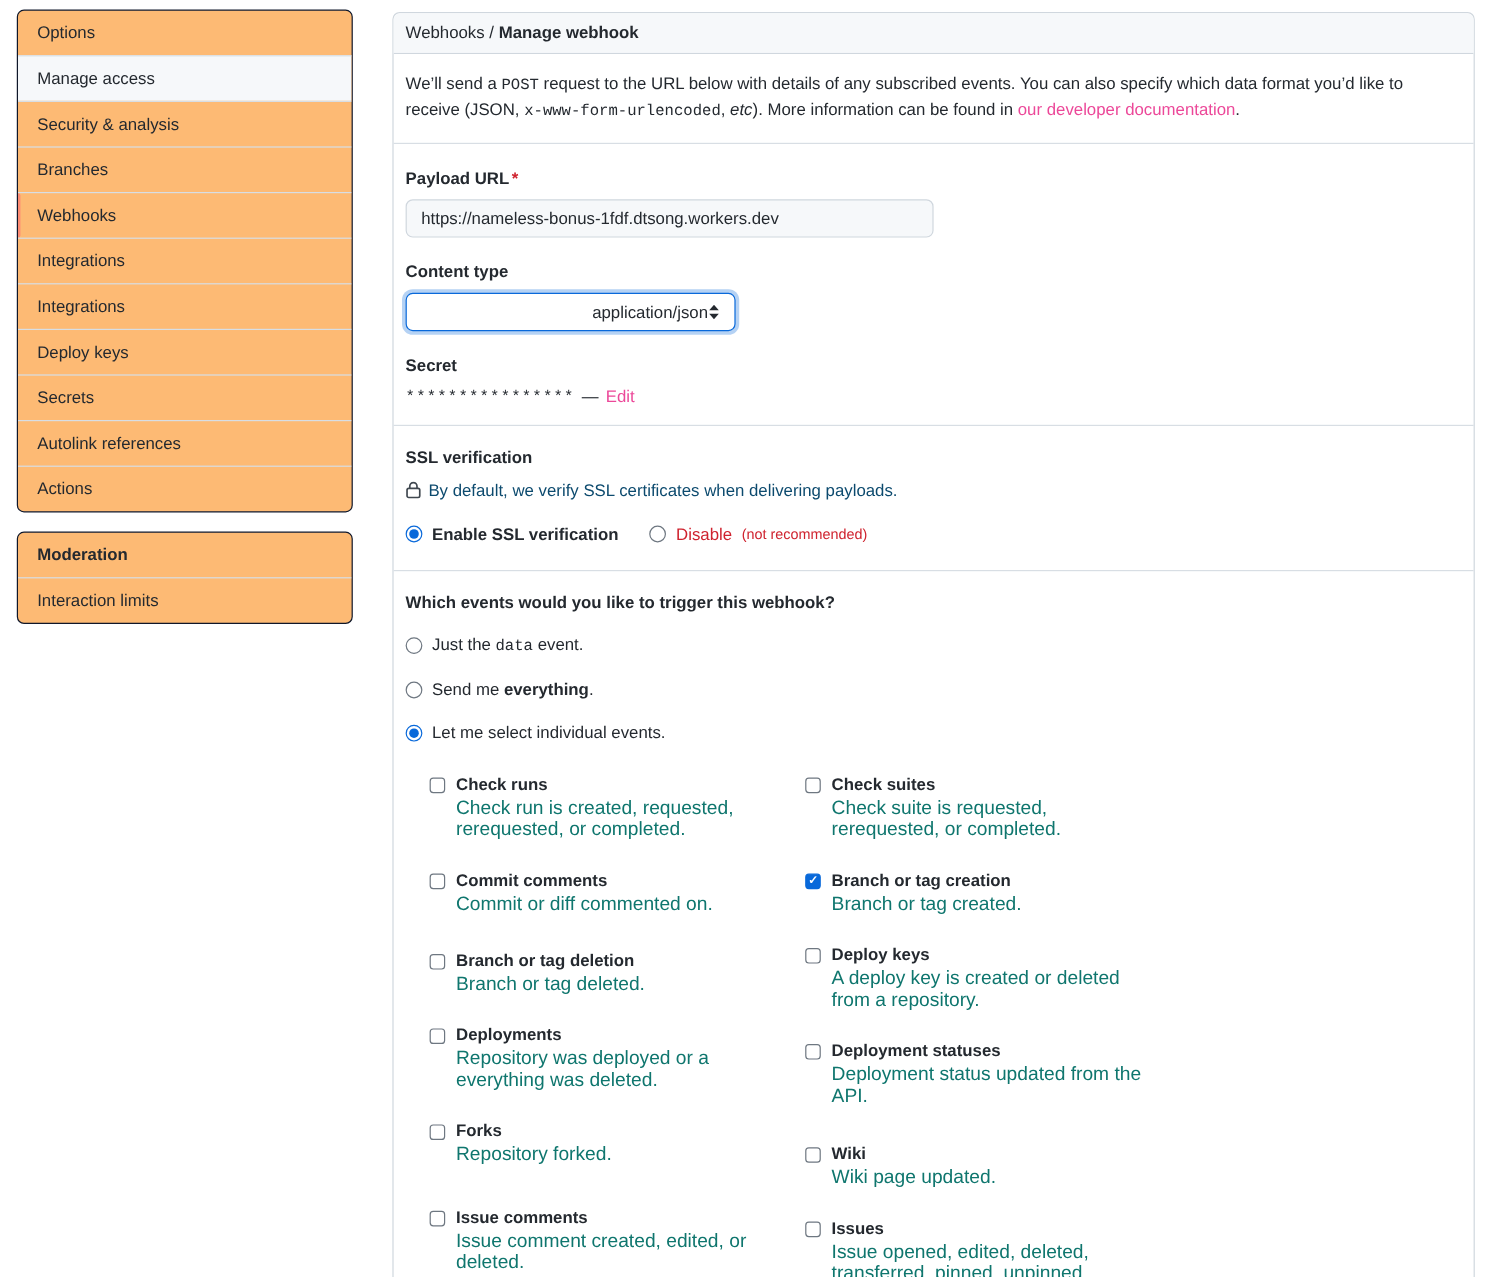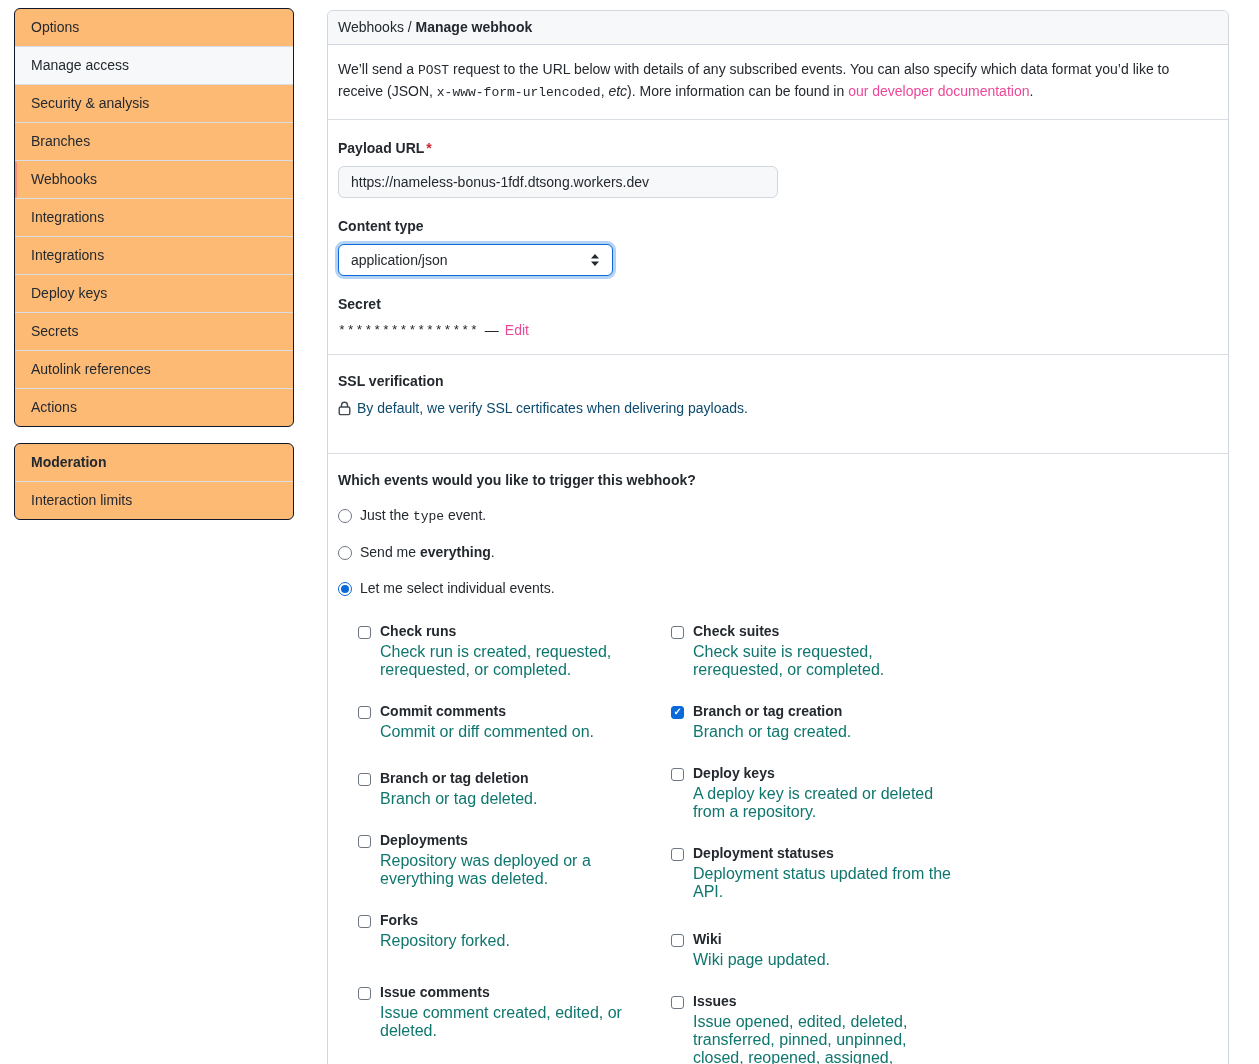--- a/index.html
+++ b/index.html
@@ -26,21 +26,21 @@
   .section:last-child { border-bottom:none; }
   .intro { line-height:21px; }
   .intro .mono { font-size:13px; }
   a.link { color:#ec4899; text-decoration:none; cursor:pointer; }
 
   .field-label { font-weight:700; margin:6px 0 9px; line-height:17px; }
   .req { color:#cf222e; font-weight:700; margin-left:2px; }
   .text-input { width:440px; height:32px; background:#f6f8fa; border:1px solid #d0d7de; border-radius:6px;
     padding:5px 12px; font-family:"Liberation Sans",sans-serif; font-size:14px; color:#24292f; }
   .select { width:275px; height:32px; background:#fff; border:1px solid #0969da; border-radius:6px;
-    box-shadow:0 0 0 3px rgba(9,105,218,0.3); display:flex; align-items:center; justify-content:space-between;
+    box-shadow:0 0 0 3px rgba(9,105,218,0.3); display:flex; align-items:center; justify-content:flex-end;
     padding:0 12px; cursor:pointer; margin-bottom:6px; }
   .secret-row { display:flex; align-items:center; gap:6px; margin-top:2px; }
   .secret-mask { letter-spacing:1px; color:#24292f; }
 
   .sub-title { font-weight:700; margin:4px 0 10px; line-height:17px; }
   .icon-row { display:flex; align-items:center; gap:6px; color:#0c4a6e; line-height:17px; margin-bottom:20px; }
   .radio-row { display:flex; align-items:center; gap:8px; }
   .radio { width:14px; height:14px; border-radius:50%; border:1px solid #6e7781; background:#fff; flex:none;
     position:relative; cursor:pointer; }
   .radio.checked { border-color:#0969da; }
@@ -133,28 +133,39 @@
       <div class="sub-title">SSL verification</div>
       <div class="icon-row">
         <span>
           <svg width="13" height="15" viewBox="0 0 13 15" fill="none" stroke="#404850" stroke-width="1.4">
             <rect x="1.2" y="6" width="10.6" height="7.6" rx="1.4"></rect>
             <path d="M3.5 6V4.2a3 3 0 0 1 6 0V6"></path>
           </svg>
         </span>
         <span>By default, we verify SSL certificates when delivering payloads.</span>
       </div>
+      <div class="ssl-radios">
+        <div class="radio-row">
+          <span class="radio checked"></span>
+          <span class="bold">Enable SSL verification</span>
+        </div>
+        <div class="radio-row">
+          <span class="radio"></span>
+          <span class="red">Disable</span>
+          <span class="red small-note">(not recommended)</span>
+        </div>
+      </div>
     </div>
 
     <div class="section">
       <div class="events-q">Which events would you like to trigger this webhook?</div>
 
       <div class="event-radio">
         <span class="radio"></span>
-        <span><span>Just the </span><span class="mono">type</span><span> event.</span></span>
+        <span><span>Just the </span><span class="mono">data</span><span> event.</span></span>
       </div>
       <div class="event-radio">
         <span class="radio"></span>
         <span><span>Send me </span><b>everything</b><span>.</span></span>
       </div>
       <div class="event-radio">
         <span class="radio checked"></span>
         <span>Let me select individual events.</span>
       </div>
 

